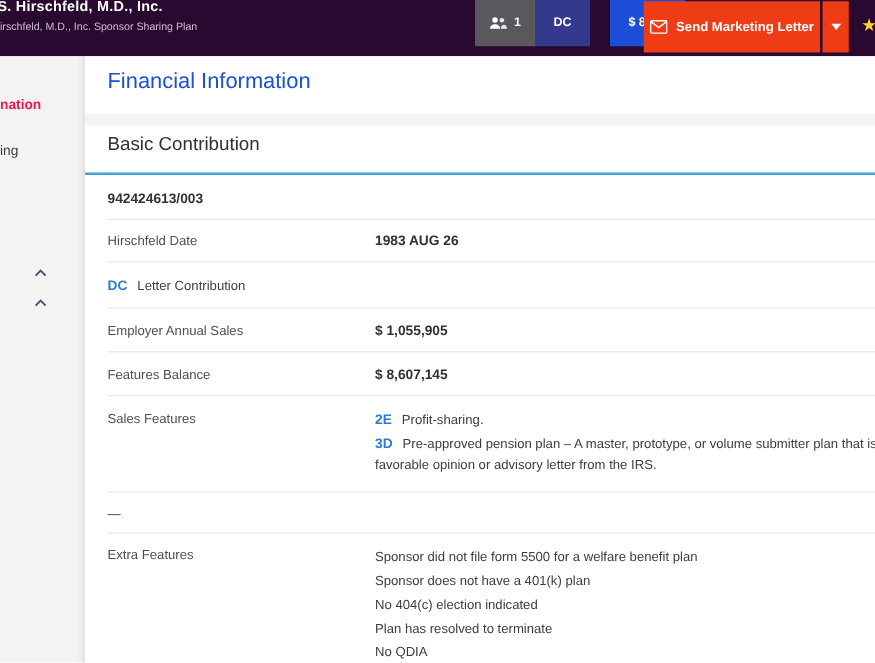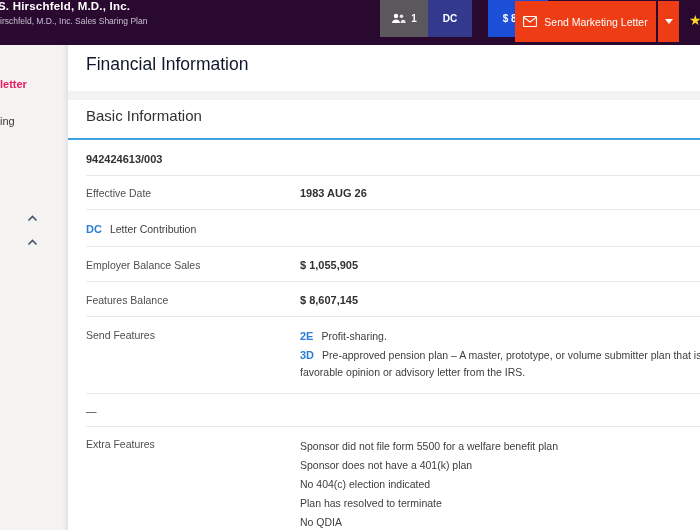--- a/index.html
+++ b/index.html
@@ -9,38 +9,38 @@
   
   .header { position:absolute; top:0; left:0; width:700px; height:45px; background:#29092f;padding-left:25px; }
   .hdr-titles { position:absolute; left:0; top:7; }
   .hdr-title { font-size:11.5px; font-weight:600; color:#ffffff; margin-left:-2px; letter-spacing:.2px; white-space:nowrap; }
   .hdr-subtitle { font-size:8.5px; color:#cbbfd3; margin-top:4px; white-space:nowrap; }
   .chip { position:absolute; top:4; height:37px; display:flex; align-items:center; justify-content:center; color:#fff; }
   .chip-people { left:380px; width:48px; background:#5a575d; gap:5px; font-size:10px; font-weight:600; }
   .chip-dc { left:428px; width:44px; background:#333a8d; font-size:10px; font-weight:600; }
   .chip-amount { left:488px; width:60px; background:#1d4ed8; font-size:10px; font-weight:600; }
   .btn-send { position:absolute; left:515px; top:1px; width:141px; height:41px; background:#ee3c15;
-    display:flex; align-items:center; justify-content:center; gap:7px; color:#fff; font-size:10.5px; font-weight:400; cursor:pointer; }
+    display:flex; align-items:center; justify-content:center; gap:7px; color:#fff; font-size:10.5px; font-weight:700; cursor:pointer; }
   .btn-caret { position:absolute; left:658px; top:1px; width:21px; height:41px; background:#ee3c15;
     display:flex; align-items:center; justify-content:center; cursor:pointer; }
   .caret-shape { width:0; height:0; border-left:4px solid transparent; border-right:4px solid transparent; border-top:5px solid #fff; }
   .hdr-star { position:absolute; left:689px; top:13px; font-size:14px; color:#ffd42a; line-height:14px; cursor:pointer; }
 
   
   .sidebar { position:absolute; top:45px; left:0; width:68px; height:485px; background:#f4f3f2;
     box-shadow: inset -7px 0 7px -7px rgba(0,0,0,.14); }
   .side-item { position:absolute; left:0; font-size:11px; white-space:nowrap; cursor:pointer; }
   .side-item.active { top:33px; color:#e9185f; font-weight:700; }
   .side-item.normal { top:70px; color:#3b3a39;text-align:center; }
   .side-chev { position:absolute; left:27px; width:11px; height:7px; cursor:pointer; }
   .side-chev.c1 { top:170px; } .side-chev.c2 { top:194px; }
 
   
   .content { position:absolute; top:45px; left:68px; width:652px; height:485px; background:#fff; }
-  .page-title { position:absolute; top:9px; left:18px; font-size:17.5px; font-weight:400; color:#0f172a; }
+  .page-title { position:absolute; top:9px; left:18px; font-size:17.5px; font-weight:400; color:#1d4ed8; }
   .band { position:absolute; top:46px; left:0; width:652px; height:9px; background:#f4f3f2; }
   .section-title { position:absolute; top:62px; left:18px; font-size:15px; font-weight:400; color:#323130; }
   .blue-line { position:absolute; top:93px; left:0; width:652px; height:2px; background:#40a2dc; }
   .table { position:absolute; top:95px; left:18px; width:710px; }
   .trow { display:flex; border-bottom:1px solid #ebe9e7; }
   .r1 { padding:12px 0 9px; } .r2 { padding:10px 0 9px; } .r3 { padding:12px 0 10px; }
   .r4,.r5 { padding:11px 0 9px; } .r6 { padding:11px 0 10px; } .r7 { padding:10px 0 8px; } .r8 { padding:10px 0 10px; border-bottom:none; }
   .tlabel { width:214px; flex:none; font-size:10.5px; color:#514e4b; line-height:14px; padding-right:12px; }
   .tvalue { width:490px; flex:none; font-size:10.5px; color:#3f3d3b; line-height:14px; }
   .bold { font-weight:700; color:#323130; font-size:11px; }
@@ -48,21 +48,21 @@
   .feature { line-height:17px; margin-bottom:2px; }
   .xline { line-height:19px; }
   .icon-svg { display:block; }
 </style>
 </head>
 <body>
 
 <div class="header">
   <div class="hdr-titles">
     <div class="hdr-title">S. Hirschfeld, M.D., Inc.</div>
-    <div class="hdr-subtitle">irschfeld, M.D., Inc. Sales Sharing Plan</div>
+    <div class="hdr-subtitle">irschfeld, M.D., Inc. Sponsor Sharing Plan</div>
   </div>
 
   <div class="chip chip-people">
     <span>
       <svg class="icon-svg" width="15" height="11" viewBox="0 0 15 11">
         <circle cx="5" cy="3" r="2.2" fill="#fff"></circle>
         <path d="M1 10c0-2.3 1.8-3.6 4-3.6S9 7.7 9 10z" fill="#fff"></path>
         <circle cx="10.5" cy="3.2" r="1.8" fill="#fff" opacity="0.85"></circle>
         <path d="M9.5 10c.2-2 1.3-3.2 2.8-3.2 1.2 0 2.2 1.2 2.4 3.2z" fill="#fff" opacity="0.85"></path>
       </svg>
@@ -89,69 +89,69 @@
   </div>
 
   <div class="btn-caret">
     <span class="caret-shape"></span>
   </div>
 
   <div class="hdr-star">★</div>
 </div>
 
 <div class="sidebar">
-  <div class="side-item active">letter</div>
+  <div class="side-item active">nation</div>
   <div class="side-item normal">ing</div>
   <div class="side-chev c1">
     <svg class="icon-svg" width="11" height="7" viewBox="0 0 11 7">
       <polyline points="1.5,5.5 5.5,1.5 9.5,5.5" fill="none" stroke="#44546a" stroke-width="1.6"></polyline>
     </svg>
   </div>
   <div class="side-chev c2">
     <svg class="icon-svg" width="11" height="7" viewBox="0 0 11 7">
       <polyline points="1.5,5.5 5.5,1.5 9.5,5.5" fill="none" stroke="#44546a" stroke-width="1.6"></polyline>
     </svg>
   </div>
 </div>
 
 <div class="content">
   <div class="page-title">Financial Information</div>
   <div class="band"></div>
-  <div class="section-title">Basic Information</div>
+  <div class="section-title">Basic Contribution</div>
   <div class="blue-line"></div>
 
   <div class="table">
 
     <div class="trow r1">
       <div class="tvalue bold">942424613/003</div>
     </div>
 
     <div class="trow r2">
-      <div class="tlabel">Effective Date</div>
+      <div class="tlabel">Hirschfeld Date</div>
       <div class="tvalue bold">1983 AUG 26</div>
     </div>
 
     <div class="trow r3">
       <div class="tvalue">
         <span class="code">DC</span><span>Letter Contribution</span>
       </div>
     </div>
 
     <div class="trow r4">
-      <div class="tlabel">Employer Balance Sales</div>
+      <div class="tlabel">Employer Annual Sales</div>
       <div class="tvalue bold">$ 1,055,905</div>
     </div>
 
     <div class="trow r5">
       <div class="tlabel">Features Balance</div>
       <div class="tvalue bold">$ 8,607,145</div>
     </div>
 
     <div class="trow r6">
-      <div class="tlabel">Send Features</div>
+      <div class="tlabel">Sales Features</div>
       <div class="tvalue">
         <div class="feature">
           <span class="code">2E</span><span>Profit-sharing.</span>
         </div>
         <div class="feature">
           <span class="code">3D</span><span>Pre-approved pension plan – A master, prototype, or volume submitter plan that is the subject of a favorable opinion or advisory letter from the IRS.</span>
         </div>
       </div>
     </div>
 

